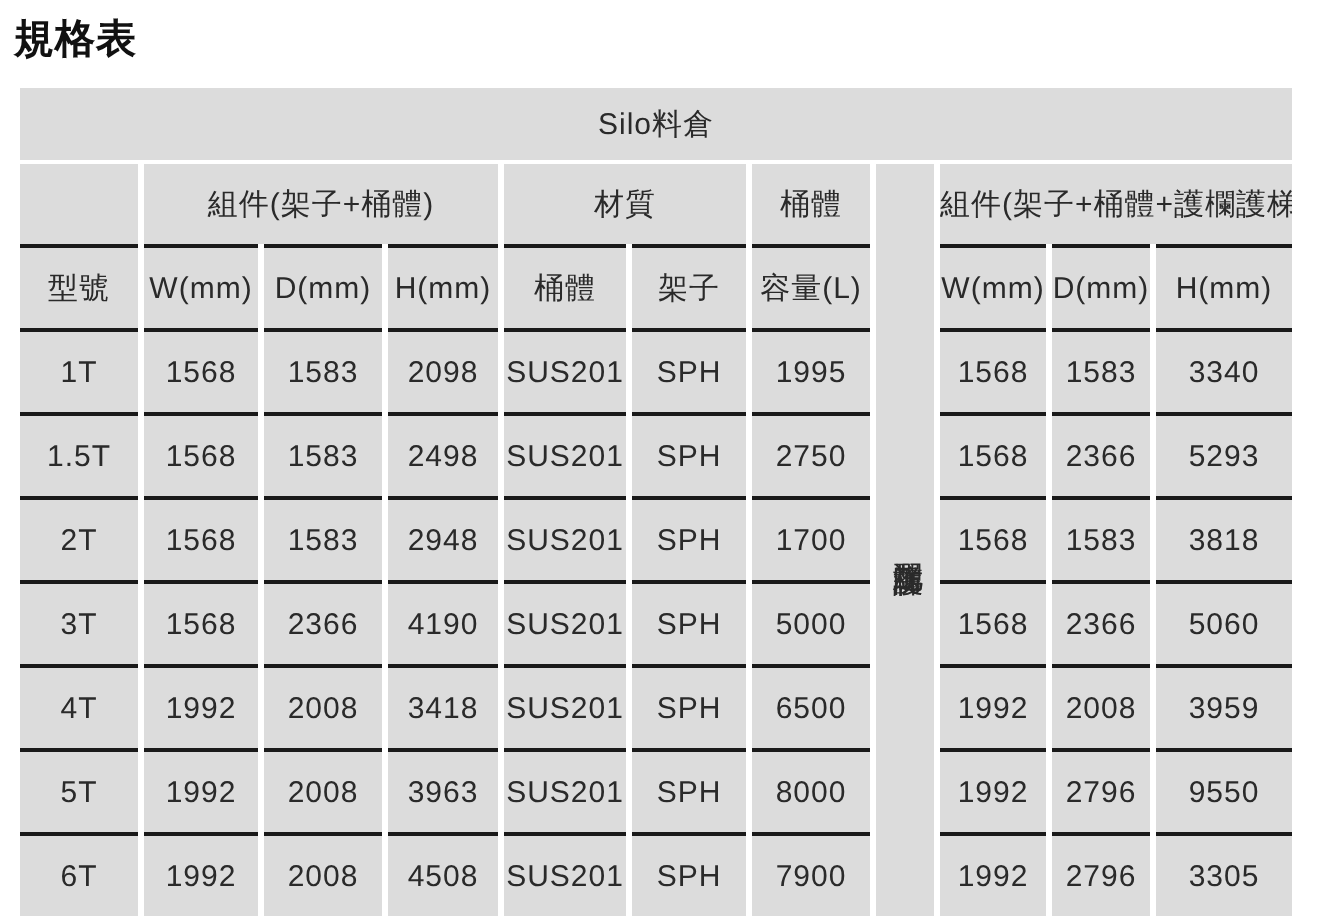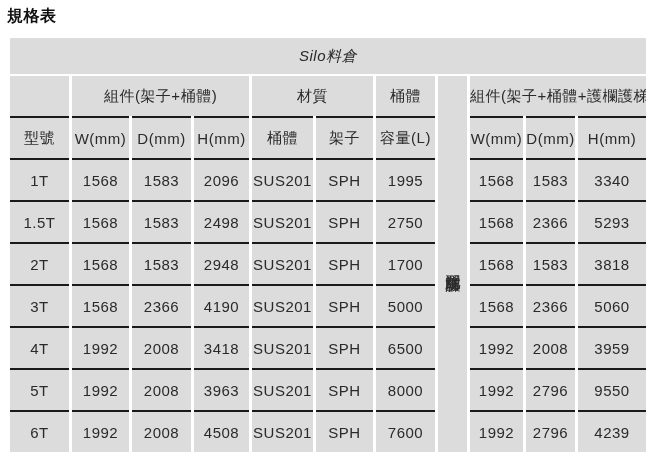--- a/index.html
+++ b/index.html
@@ -7,21 +7,21 @@
     padding: 0;
     background: #ffffff;
     width: 659px;
     height: 460px;
     font-family: "Liberation Sans", "DejaVu Sans", sans-serif;
     color: #2a2a2a;
     overflow: hidden;
   }
   .page { padding: 6px 0 0 7px; }
   .title {
-    font-size: 16px;
+    font-size: 20px;
     font-weight: 700;
     color: #111111;
     margin: 0 0 11px 0;
     letter-spacing: 0.5px;
     font-family: Liberation Serif, serif;
   }
   table.spec {
     border-collapse: collapse;
     table-layout: fixed;
     width: 639px;
@@ -39,21 +39,20 @@
     border-right: 3px solid #ffffff;
     overflow: hidden;
     white-space: nowrap;
   }
   th.blue {
     background: #a1c3d5;
     height: 36px;
     border-left: none;
     border-right: none;
     border-bottom: 2px solid #ffffff;
-    font-style: italic;
   }
   tr.r-group td { height: 40px; border-top: none; }
   tr.r-cols td, tr.r-data td {
     height: 40px;
     border-top: 2px solid #1a1a1a;
   }
   td.vert {
     writing-mode: vertical-rl;
     text-orientation: upright;
     font-size: 14px;
@@ -107,21 +106,21 @@
       <td>容量(L)</td>
       <td>W(mm)</td>
       <td>D(mm)</td>
       <td>H(mm)</td>
     </tr>
 
     <tr class="r-data">
       <td>1T</td>
       <td>1568</td>
       <td>1583</td>
-      <td>2096</td>
+      <td>2098</td>
       <td>SUS201</td>
       <td>SPH</td>
       <td>1995</td>
       <td>1568</td>
       <td>1583</td>
       <td>3340</td>
     </tr>
     <tr class="r-data">
       <td>1.5T</td>
       <td>1568</td>
@@ -182,20 +181,20 @@
       <td>2796</td>
       <td>9550</td>
     </tr>
     <tr class="r-data">
       <td>6T</td>
       <td>1992</td>
       <td>2008</td>
       <td>4508</td>
       <td>SUS201</td>
       <td>SPH</td>
-      <td>7600</td>
+      <td>7900</td>
       <td>1992</td>
       <td>2796</td>
-      <td>4239</td>
+      <td>3305</td>
     </tr>
   </tbody>
     </table>
 </div>
 
 </body></html>

